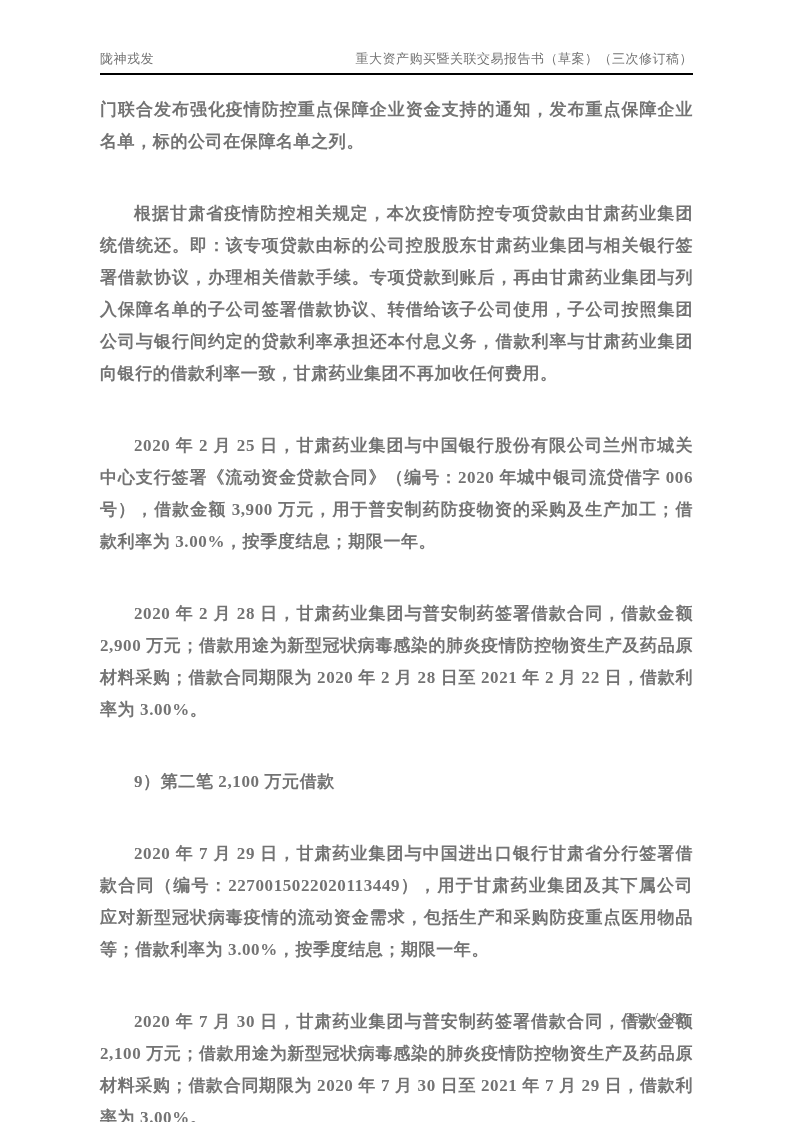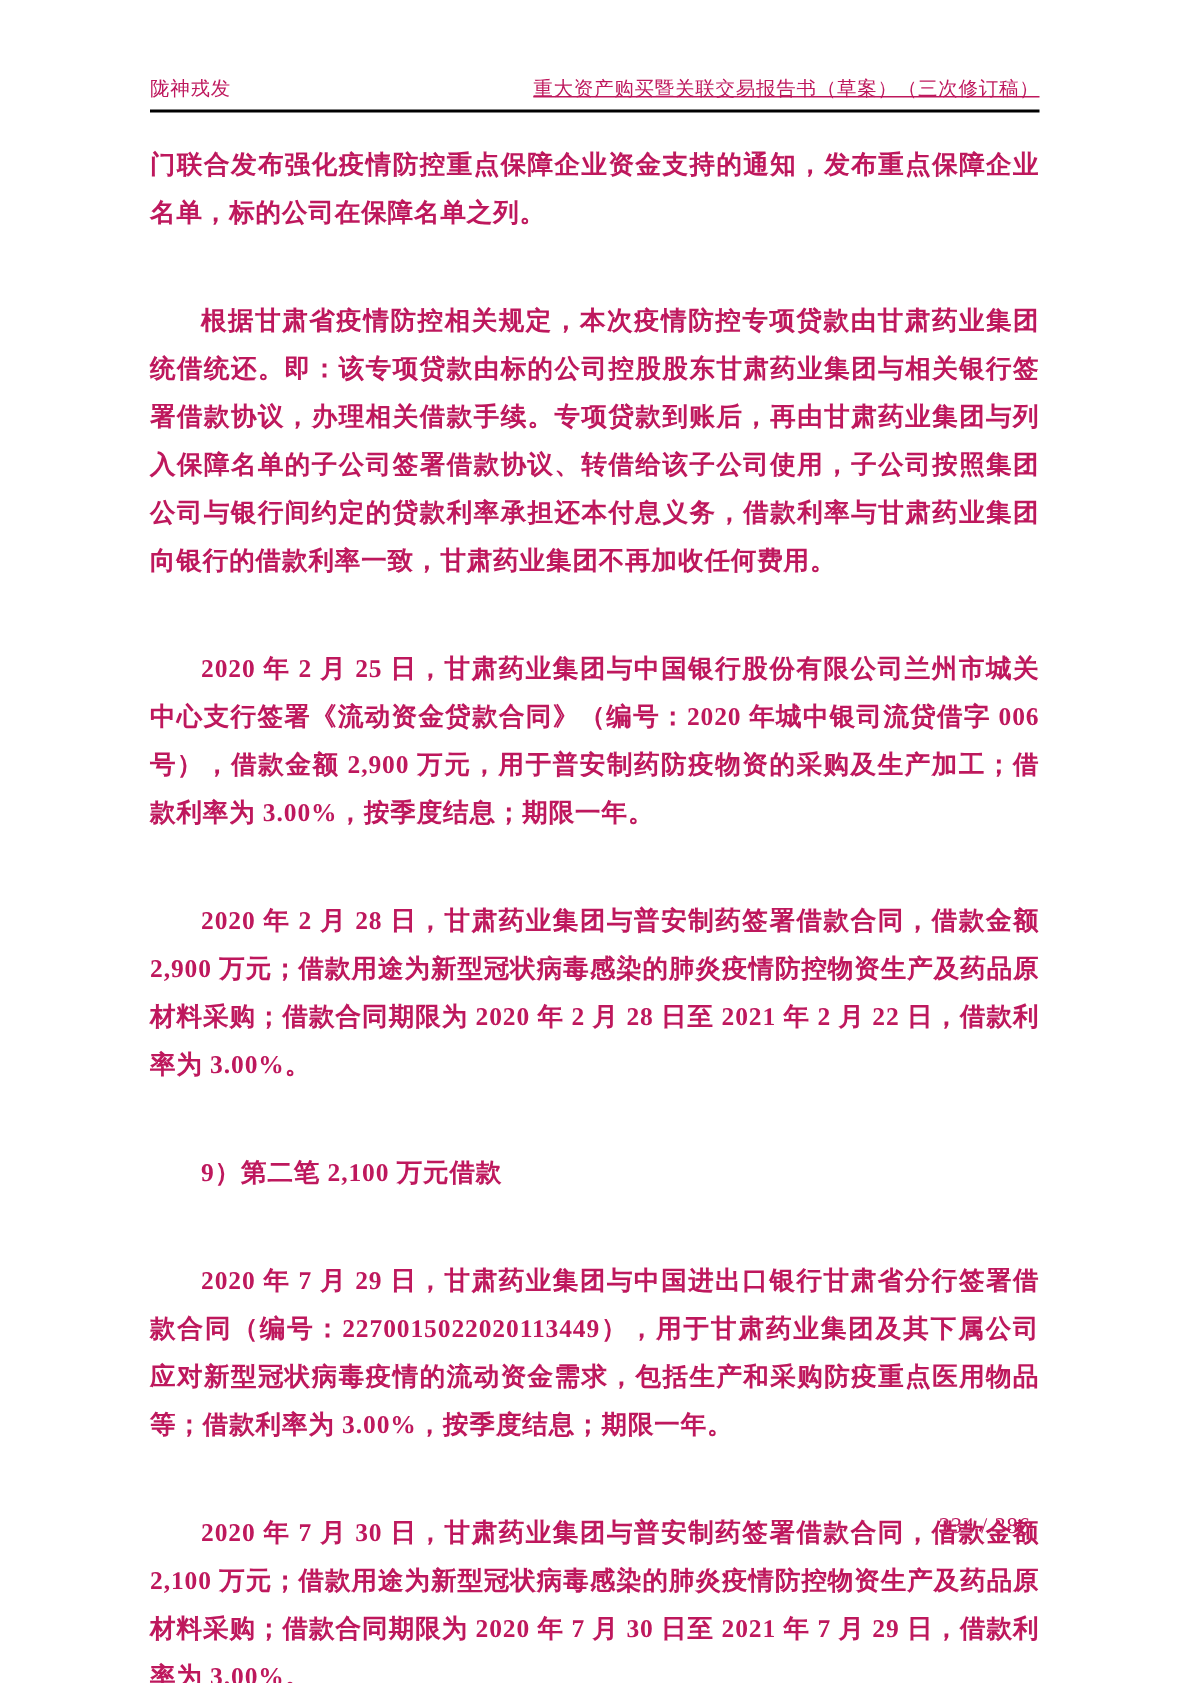--- a/index.html
+++ b/index.html
@@ -5,38 +5,38 @@
   html, body {
     margin: 0;
     padding: 0;
     background: #ffffff;
   }
   .page {
     position: relative;
     width: 793px;
     height: 1122px;
     background: #ffffff;
-    color: #be185d;
+    color: #737373;
     font-family: "Liberation Serif", serif;
     overflow: hidden;
   }
   .header {
     position: absolute;
     left: 100px;
     right: 100px;
     top: 50px;
     display: flex;
     justify-content: space-between;
     align-items: flex-end;
     font-size: 13px;
     letter-spacing: 0.5px;
     padding-bottom: 5px;
     border-bottom: 2.5px solid #000000;
   }
-  .header .right { text-align: right; text-decoration: underline; }
+  .header .right { text-align: right; }
   .content {
     position: absolute;
     left: 100px;
     top: 94px;
     width: 593px;
     font-size: 17px;
     font-weight: 700;
     line-height: 32px;
     letter-spacing: 0.6px;
     text-align: justify;
@@ -60,21 +60,21 @@
 
   <div class="header">
     <span class="left">陇神戎发</span>
     <span class="right">重大资产购买暨关联交易报告书（草案）（三次修订稿）</span>
   </div>
 
   <div class="content">
 
   <p class="">门联合发布强化疫情防控重点保障企业资金支持的通知，发布重点保障企业名单，标的公司在保障名单之列。</p>
       <p class="indent">根据甘肃省疫情防控相关规定，本次疫情防控专项贷款由甘肃药业集团统借统还。即：该专项贷款由标的公司控股股东甘肃药业集团与相关银行签署借款协议，办理相关借款手续。专项贷款到账后，再由甘肃药业集团与列入保障名单的子公司签署借款协议、转借给该子公司使用，子公司按照集团公司与银行间约定的贷款利率承担还本付息义务，借款利率与甘肃药业集团向银行的借款利率一致，甘肃药业集团不再加收任何费用。</p>
-      <p class="indent">2020 年 2 月 25 日，甘肃药业集团与中国银行股份有限公司兰州市城关中心支行签署《流动资金贷款合同》（编号：2020 年城中银司流贷借字 006 号），借款金额 2,900 万元，用于普安制药防疫物资的采购及生产加工；借款利率为 3.00%，按季度结息；期限一年。</p>
+      <p class="indent">2020 年 2 月 25 日，甘肃药业集团与中国银行股份有限公司兰州市城关中心支行签署《流动资金贷款合同》（编号：2020 年城中银司流贷借字 006 号），借款金额 3,900 万元，用于普安制药防疫物资的采购及生产加工；借款利率为 3.00%，按季度结息；期限一年。</p>
       <p class="indent">2020 年 2 月 28 日，甘肃药业集团与普安制药签署借款合同，借款金额 2,900 万元；借款用途为新型冠状病毒感染的肺炎疫情防控物资生产及药品原材料采购；借款合同期限为 2020 年 2 月 28 日至 2021 年 2 月 22 日，借款利率为 3.00%。</p>
       <p class="indent">9）第二笔 2,100 万元借款</p>
       <p class="indent">2020 年 7 月 29 日，甘肃药业集团与中国进出口银行甘肃省分行签署借款合同（编号：2270015022020113449），用于甘肃药业集团及其下属公司应对新型冠状病毒疫情的流动资金需求，包括生产和采购防疫重点医用物品等；借款利率为 3.00%，按季度结息；期限一年。</p>
       <p class="indent">2020 年 7 月 30 日，甘肃药业集团与普安制药签署借款合同，借款金额 2,100 万元；借款用途为新型冠状病毒感染的肺炎疫情防控物资生产及药品原材料采购；借款合同期限为 2020 年 7 月 30 日至 2021 年 7 月 29 日，借款利率为 3.00%。</p>
     </div>
 
   <div class="footer">
     <span>334 / 386</span>
   </div>
 

